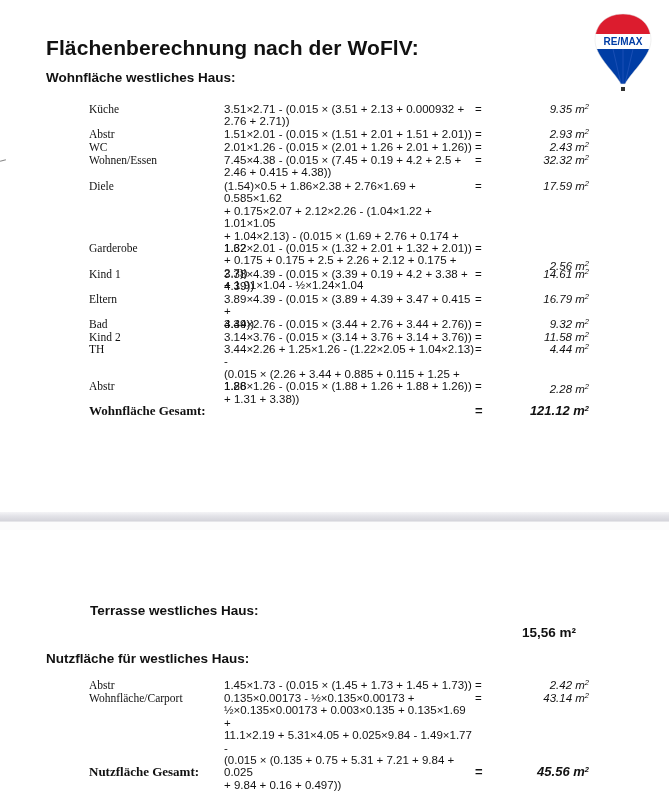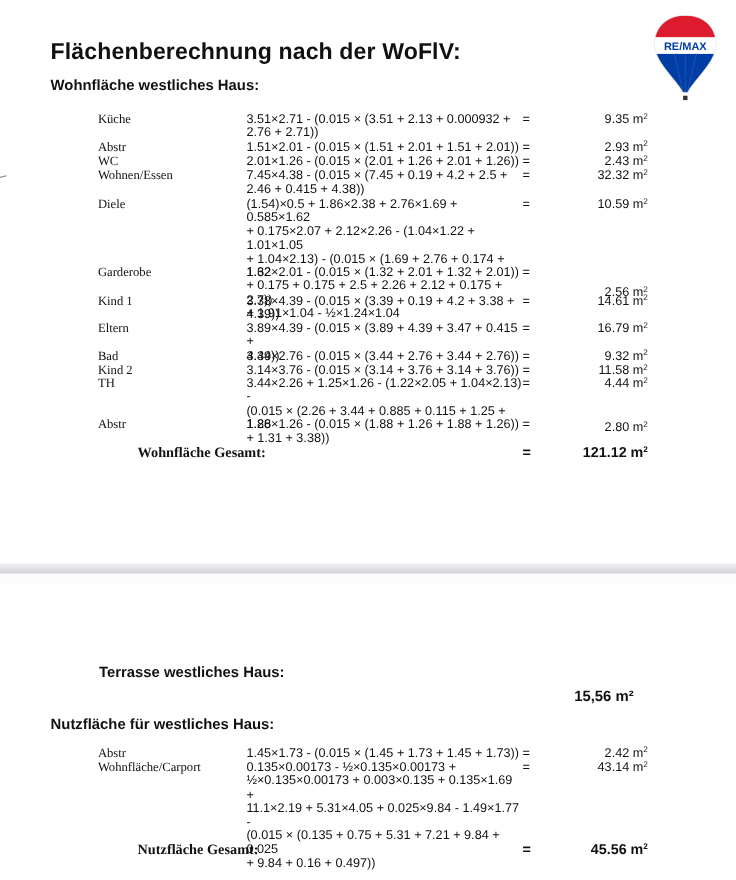--- a/index.html
+++ b/index.html
@@ -5,24 +5,24 @@
   html, body { margin:0; padding:0; background:#ffffff; }
   body { width:669px; height:800px; position:relative; overflow:hidden;
          font-family:"Liberation Sans", sans-serif; color:#111; }
   .abs { position:absolute; }
   .h1 { left:46px; top:36px; font-size:21px; font-weight:bold; letter-spacing:0.1px; }
   .h2 { font-size:13.5px; font-weight:bold;text-align:center; }
   .row { position:absolute; left:0; width:669px; font-size:11.5px; line-height:12.4px; }
   .row .label { position:absolute; left:89px;font-family:Liberation Serif, serif; }
   .row .formula { position:absolute; left:224px; width:250px; white-space:pre-line; }
   .row .eq { position:absolute; left:475px; }
-  .row .val { position:absolute; right:80px; text-align:right; white-space:nowrap; }
+  .row .val { position:absolute; right:80px; text-align:right; white-space:nowrap;font-style:italic; }
   sup { font-size:7.5px; vertical-align:4px; line-height:0; }
   .total { font-weight:bold; font-size:13px; }
-  .total .label { left:89px;margin-left:36px; }
+  .total .label { left:89px; }
   .divider { position:absolute; left:0; top:512px; width:669px; height:10px;
              background:linear-gradient(#f4f4f6,#e3e3e8 40%,#d6d6dc 85%,#eeeef0); }
   .gap { position:absolute; left:0; top:522px; width:669px; height:8px; background:#fcfcfc; }
   .logo { position:absolute; left:593px; top:12px; width:60px; height:85px; }
   .tick { position:absolute; left:0; top:160px; width:6px; height:1px; background:#888; transform:rotate(-15deg); }
 </style>
 </head>
 <body>
 
 <svg class="logo" viewBox="0 0 60 85">
@@ -75,21 +75,21 @@
     <span class="val"><span>32.32</span> <span>m</span><sup>2</sup></span>
   </div>
   <div class="row" style="top:180px">
     <span class="label">Diele</span>
     <span class="formula">(1.54)×0.5 + 1.86×2.38 + 2.76×1.69 + 0.585×1.62
 + 0.175×2.07 + 2.12×2.26 - (1.04×1.22 + 1.01×1.05
 + 1.04×2.13) - (0.015 × (1.69 + 2.76 + 0.174 + 1.62
 + 0.175 + 0.175 + 2.5 + 2.26 + 2.12 + 0.175 + 2.7))
 + 1.91×1.04 - ½×1.24×1.04</span>
     <span class="eq">=</span>
-    <span class="val"><span>10.59</span> <span>m</span><sup>2</sup></span>
+    <span class="val"><span>17.59</span> <span>m</span><sup>2</sup></span>
   </div>
   <div class="row" style="top:242px">
     <span class="label">Garderobe</span>
     <span class="formula">1.32×2.01 - (0.015 × (1.32 + 2.01 + 1.32 + 2.01))</span>
     <span class="eq">=</span>
     <span class="val" style="top:18px"><span>2.56</span> <span>m</span><sup>2</sup></span>
   </div>
   <div class="row" style="top:268px">
     <span class="label">Kind 1</span>
     <span class="formula">3.38×4.39 - (0.015 × (3.39 + 0.19 + 4.2 + 3.38 +
@@ -121,21 +121,21 @@
     <span class="formula">3.44×2.26 + 1.25×1.26 - (1.22×2.05 + 1.04×2.13) -
 (0.015 × (2.26 + 3.44 + 0.885 + 0.115 + 1.25 + 1.26
 + 1.31 + 3.38))</span>
     <span class="eq">=</span>
     <span class="val"><span>4.44</span> <span>m</span><sup>2</sup></span>
   </div>
   <div class="row" style="top:380px">
     <span class="label">Abstr</span>
     <span class="formula">1.88×1.26 - (0.015 × (1.88 + 1.26 + 1.88 + 1.26))</span>
     <span class="eq">=</span>
-    <span class="val" style="top:3px"><span>2.80</span> <span>m</span><sup>2</sup></span>
+    <span class="val" style="top:3px"><span>2.28</span> <span>m</span><sup>2</sup></span>
   </div>
   <div class="row total" style="top:405px">
     <span class="label">Wohnfläche Gesamt:</span>
     <span class="eq">=</span>
     <span class="val"><span>121.12</span> <span>m</span><sup>2</sup></span>
   </div>
 </div>
 
 <div class="divider"></div>
 <div class="gap"></div>

